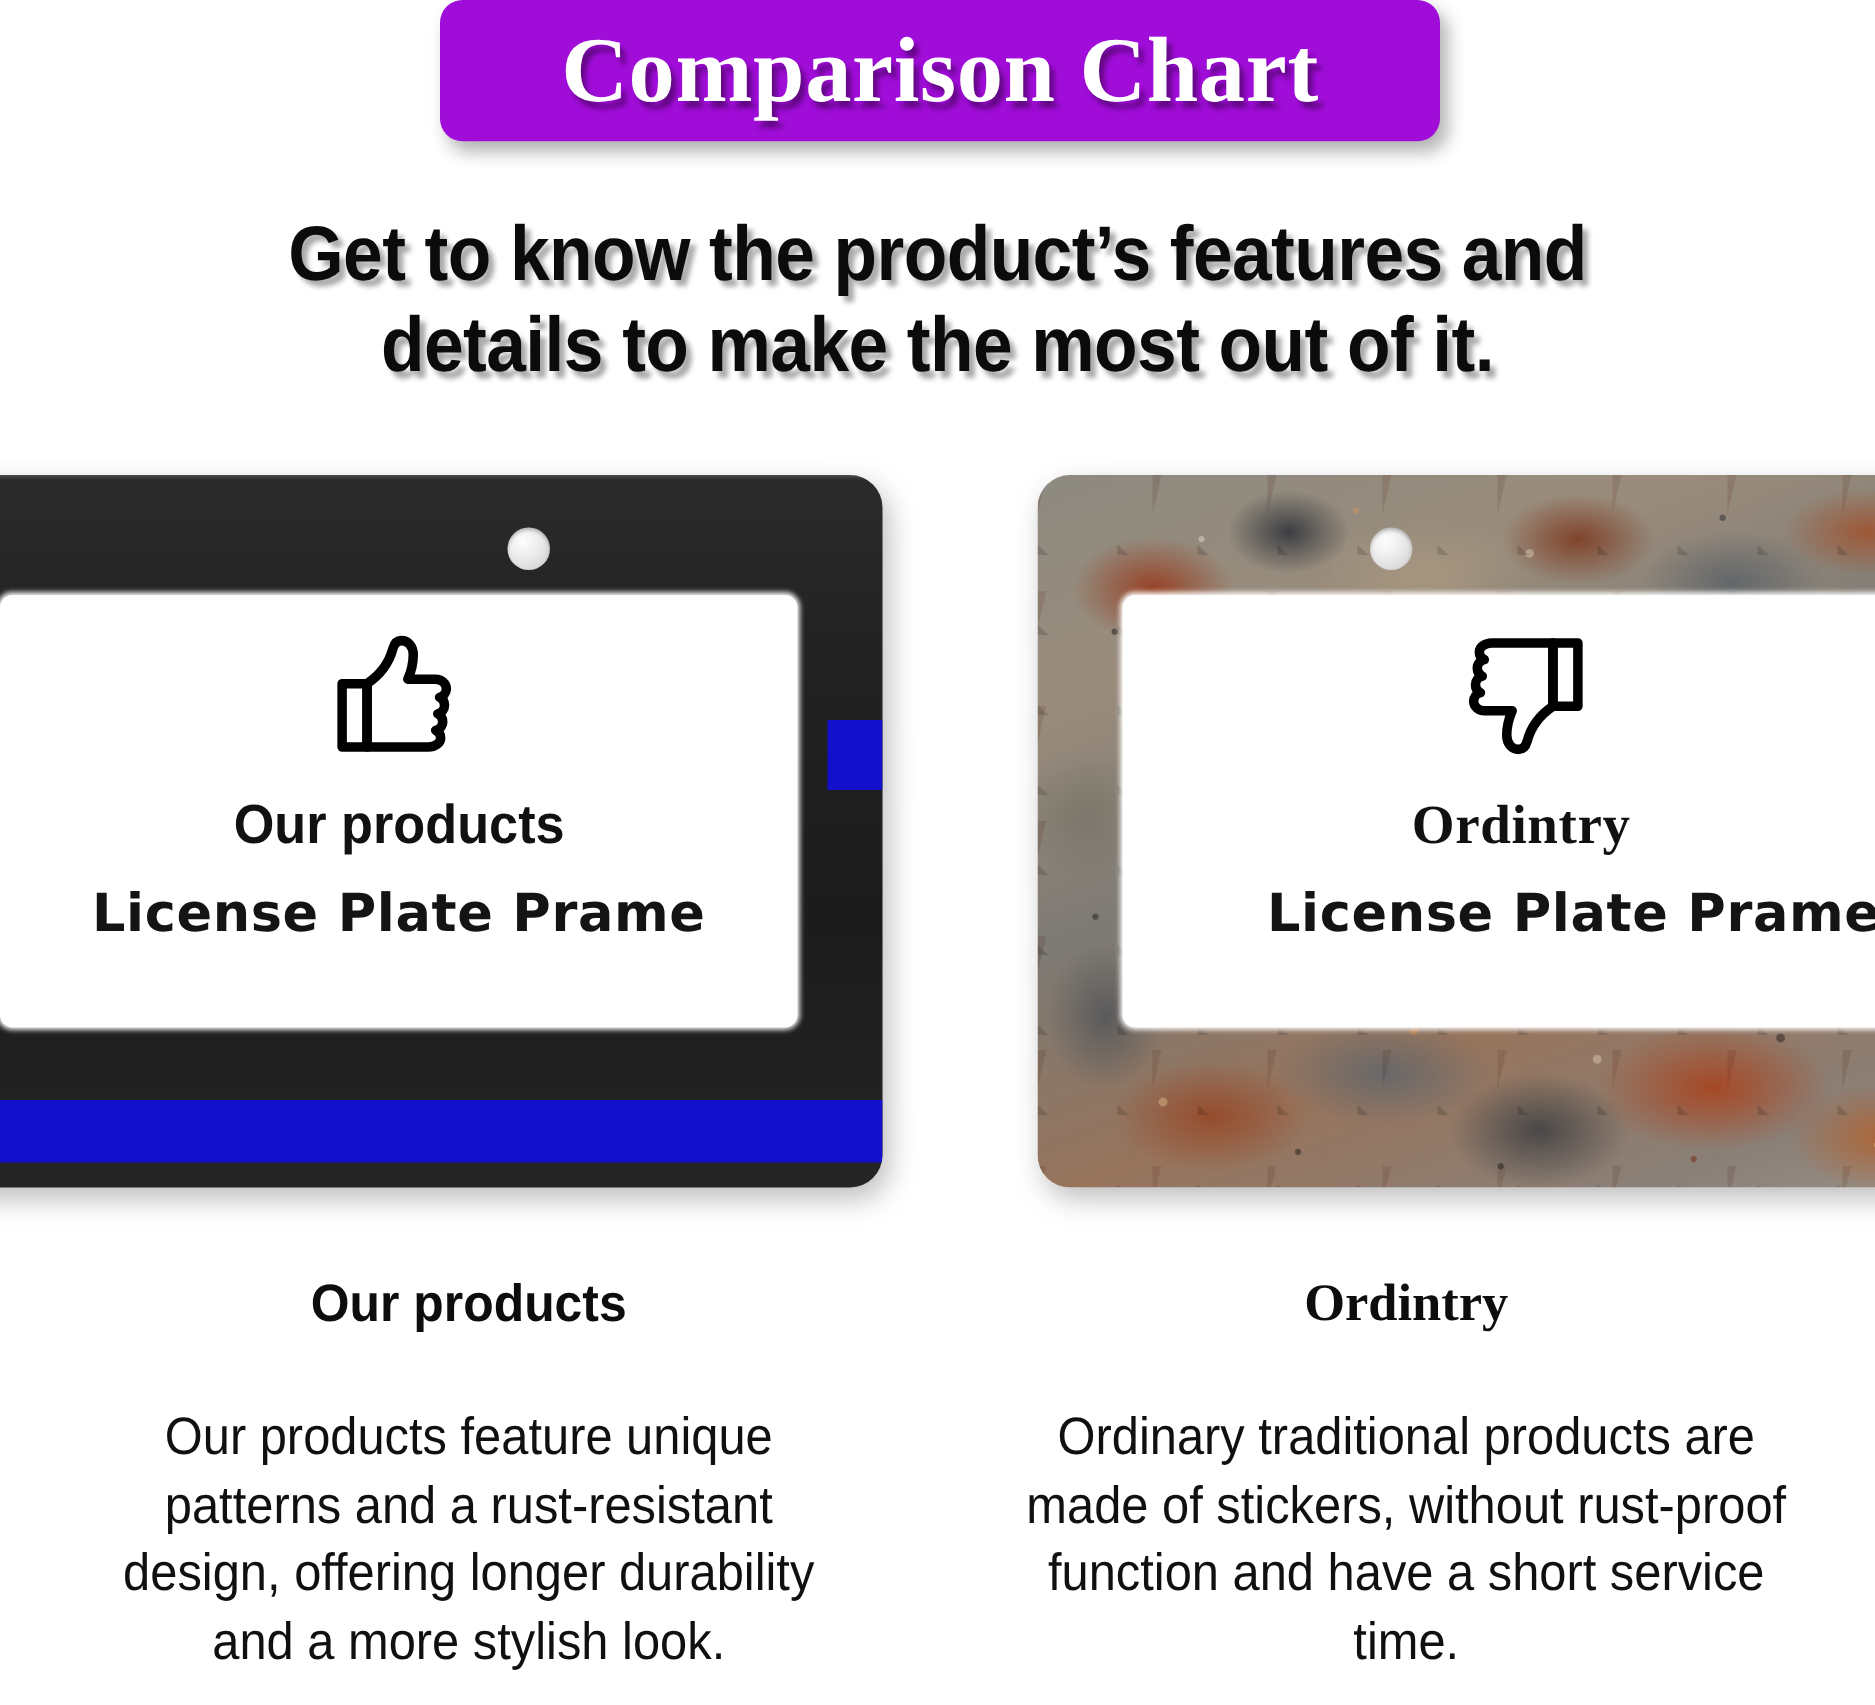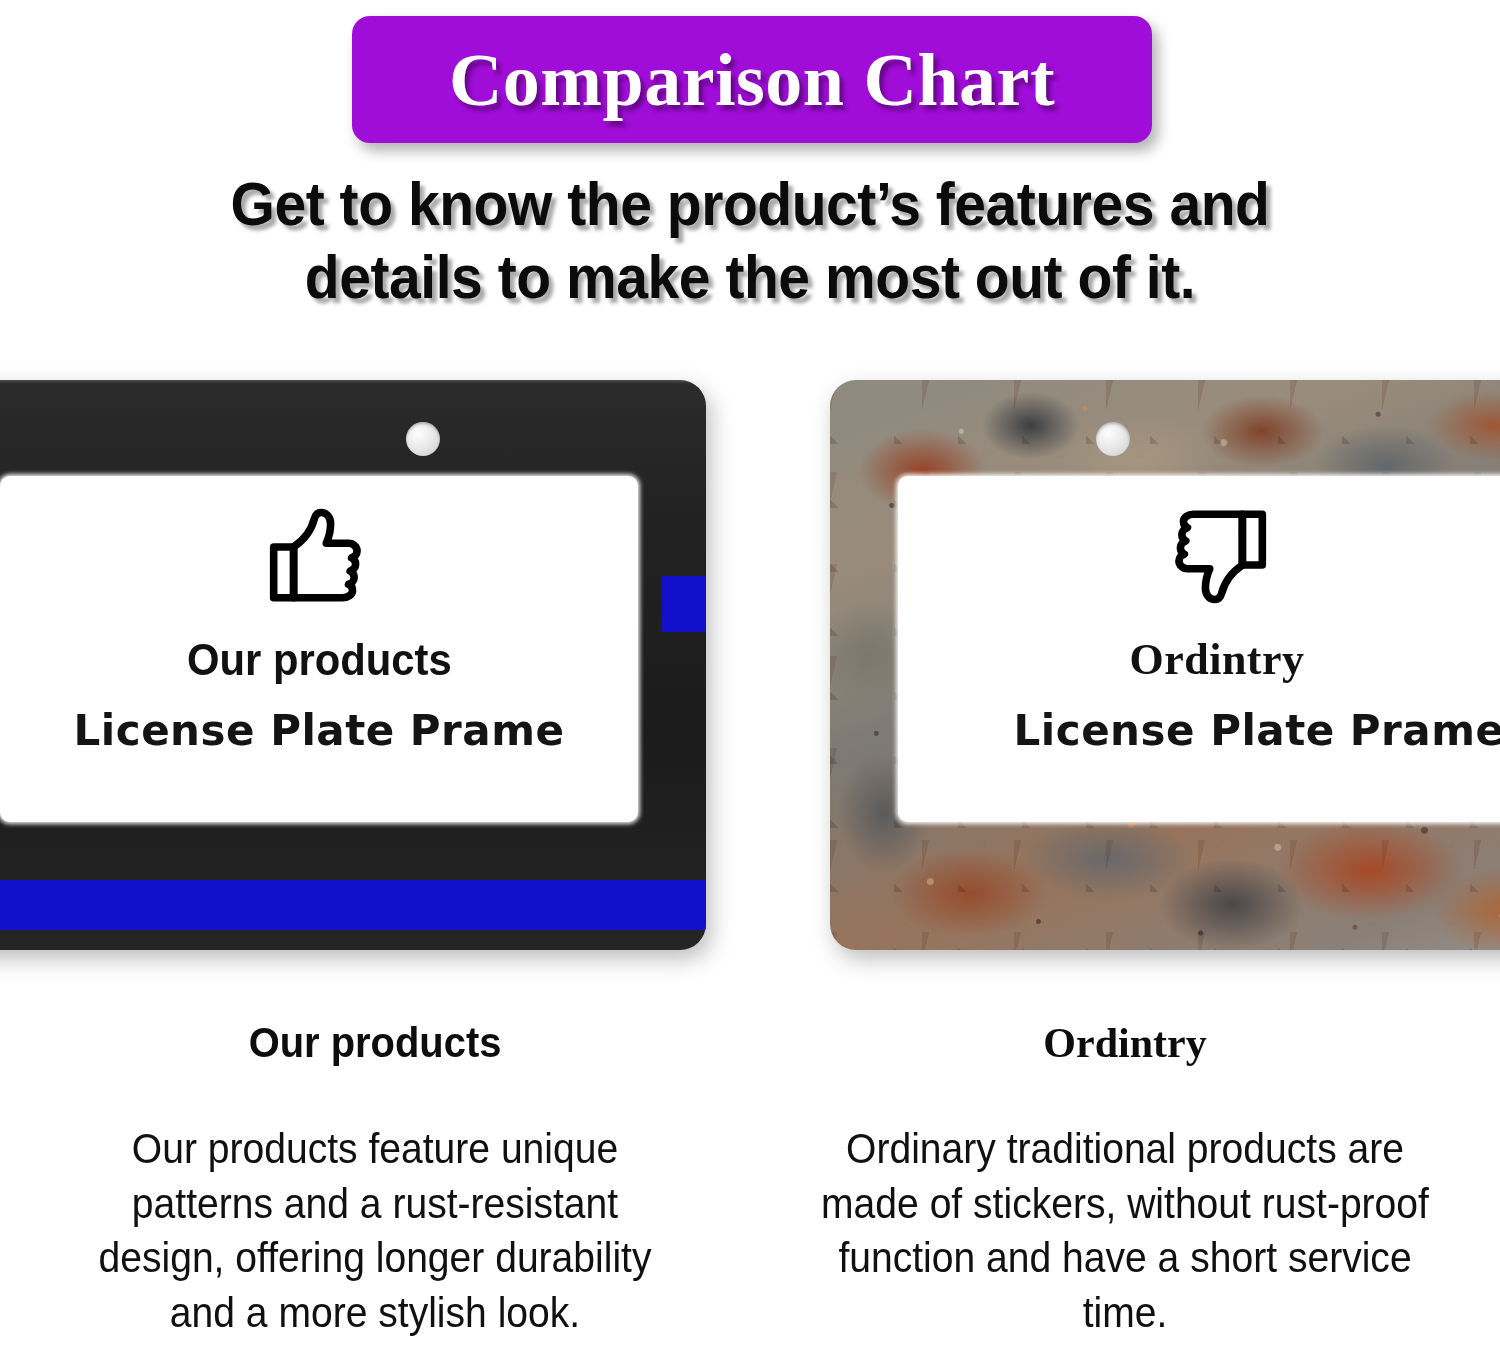--- a/index.html
+++ b/index.html
@@ -17,23 +17,23 @@
     width: 1500px;
     height: 1364px;
     background: #ffffff;
     overflow: hidden;
   }
 
   
   .title-banner {
     position: absolute;
     left: 352px;
-    top: 16px;
+    top: 0;
     width: 800px;
-    height: 127px;
+    height: 113px;
     background: #A00CD8;
     border-radius: 18px;
     display: flex;
     align-items: center;
     justify-content: center;
     box-shadow: 6px 8px 14px rgba(0,0,0,0.30);
   }
   .title-text {
     font-family: "Liberation Serif", serif;
     font-weight: bold;

